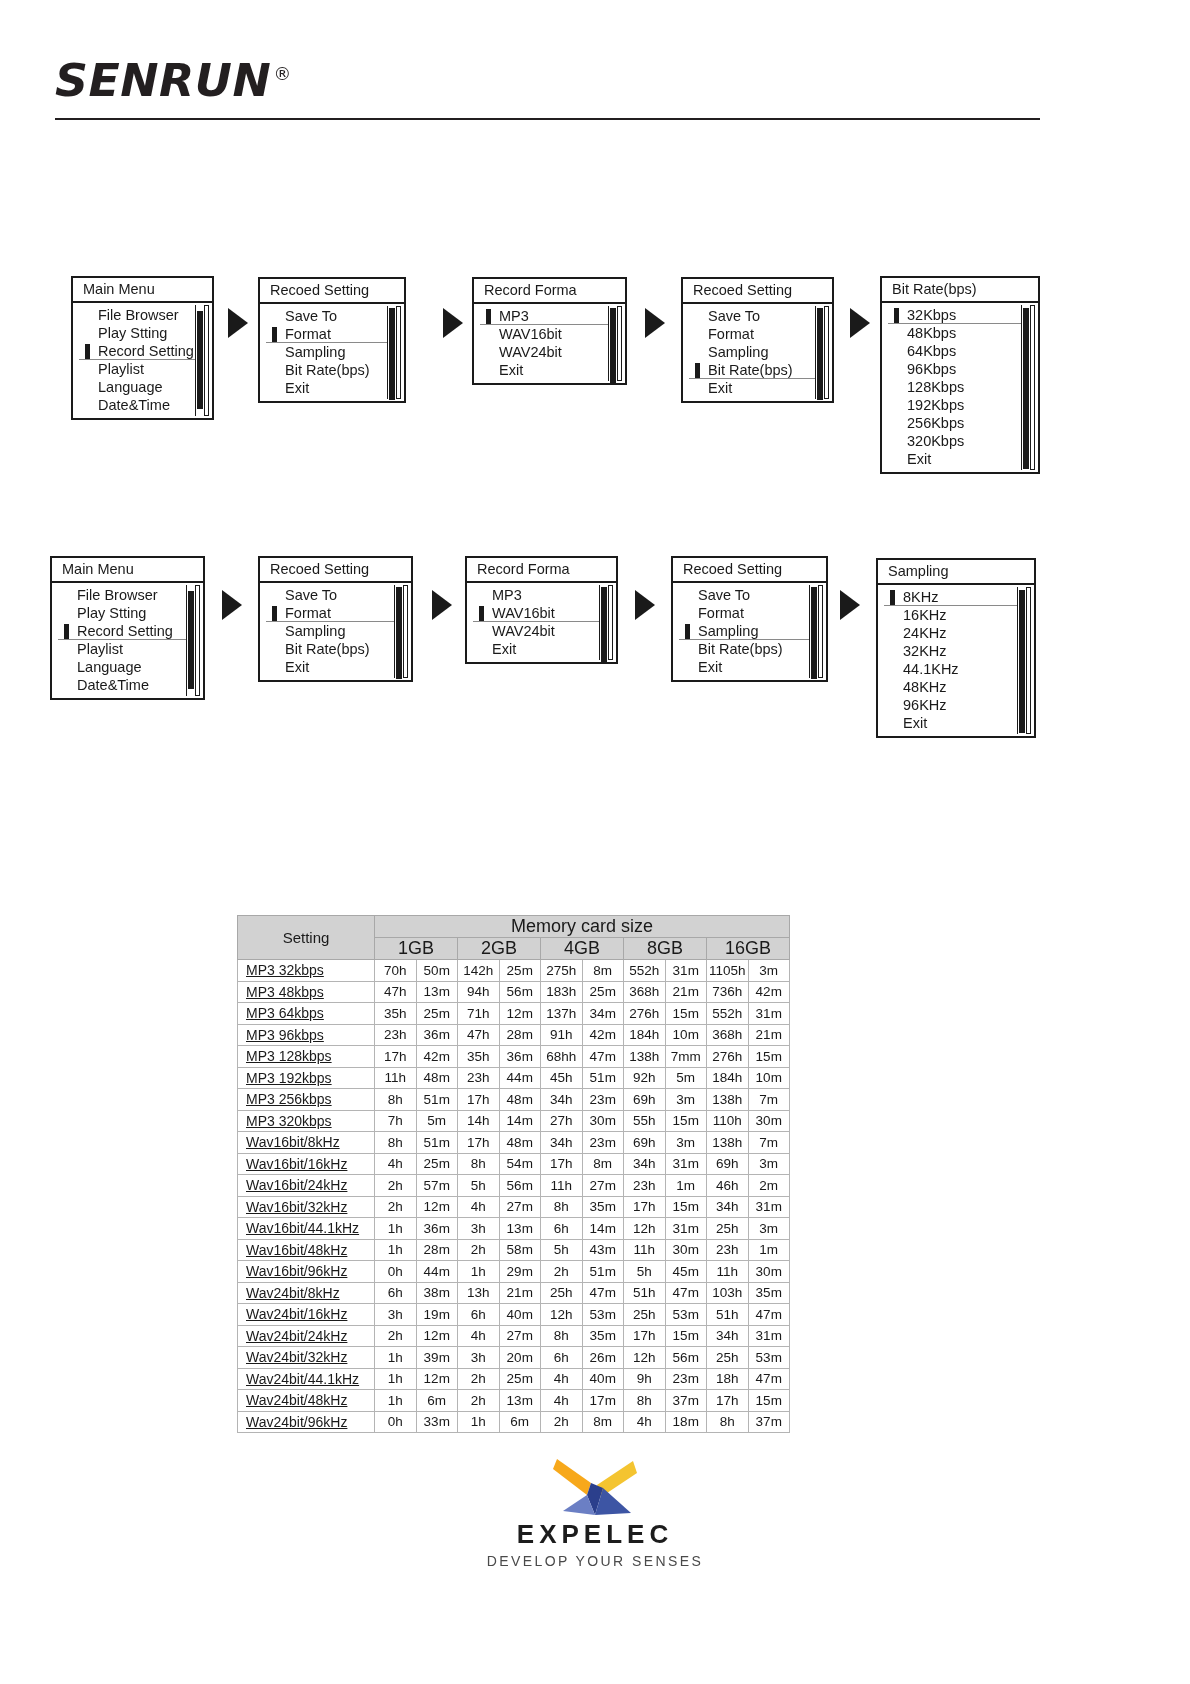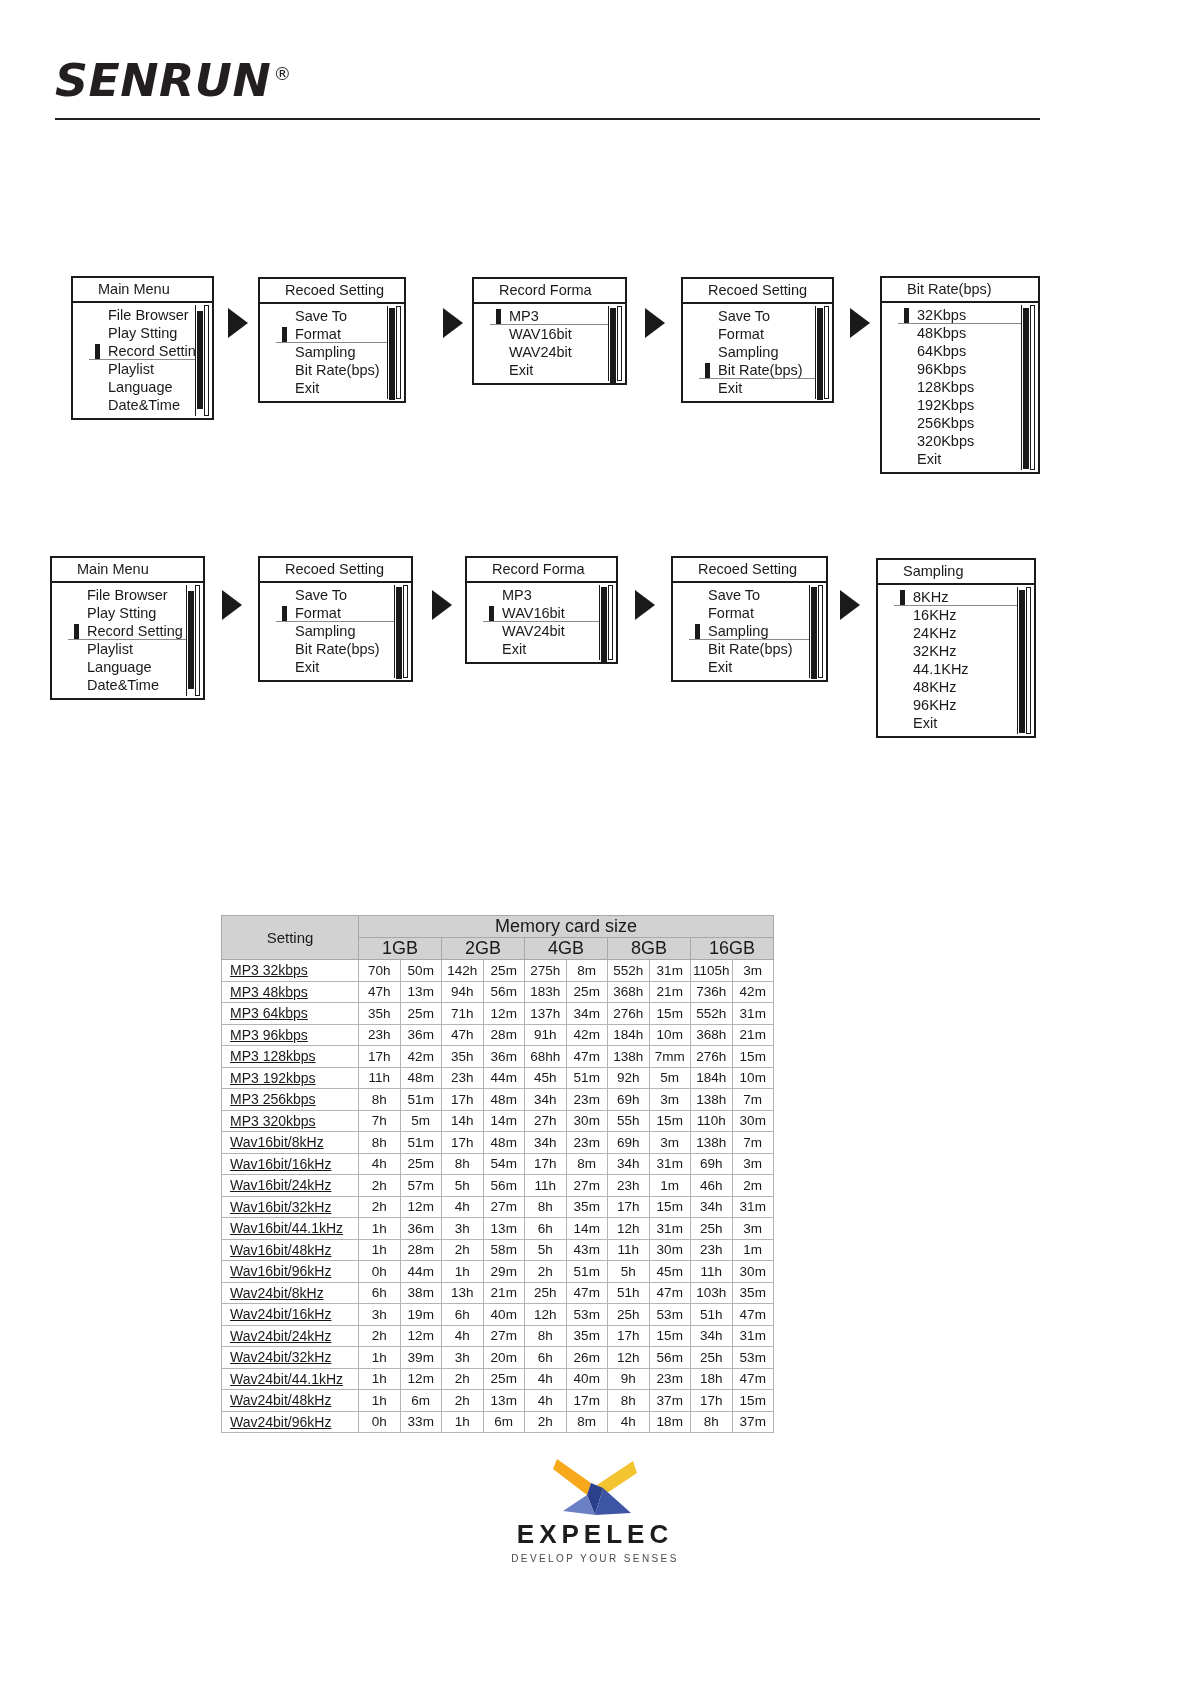--- a/index.html
+++ b/index.html
@@ -39,29 +39,29 @@
 
   .screen {
     position:absolute;
     background:#ffffff;
     border:2px solid #1a1a1a;
     font-family: "Liberation Sans", sans-serif;
   }
   .screen .title {
     height: 25px;
     line-height: 23px;
-    padding-left: 25px;
+    padding-left: 10px;
     font-size: 14.5px;
     color:#1a1a1a;
     border-bottom: 2px solid #1a1a1a;
     white-space: nowrap;
   }
   .screen .list {
     position:relative;
-    padding: 3px 0 4px 16px;
+    padding: 3px 0 4px 6px;
   }
   .screen .item {
     position:relative;
     height: 18px;
     line-height: 18px;
     font-size: 14.5px;
     padding-left: 19px;
     white-space: nowrap;
   }
   .screen .item.sel::before {
@@ -90,21 +90,21 @@
 
   .arrow {
     position:absolute;
     width:0; height:0;
     border-top: 15px solid transparent;
     border-bottom: 15px solid transparent;
     border-left: 20px solid #1a1a1a;
   }
 
   
-  .table-wrap { position:absolute; left:221px; top:915px; width:553px; }
+  .table-wrap { position:absolute; left:237px; top:915px; width:553px; }
   table.rec {
     border-collapse: collapse;
     width: 553px;
     font-size: 13.5px;
     font-family: "Liberation Sans", sans-serif;
     color:#1a1a1a;
   }
   table.rec th, table.rec td {
     border: 1px solid #a8a8a8;
     padding: 0;
@@ -132,21 +132,21 @@
   .footer { position:absolute; left:0; top:1455px; width:1190px; text-align:center; }
   .logo-mark { position:relative; width:96px; height:62px; margin:0 auto; }
   .logo-name {
     margin-top:2px;
     font-size:26px; font-weight:700; letter-spacing:5px;
     color:#1c1c1c;
     font-family:"Liberation Sans", sans-serif;
   }
   .logo-tag {
     margin-top:3px;
-    font-size:10px; letter-spacing:2.4px; color:#4a4a4a;
+    font-size:14px; letter-spacing:2.4px; color:#4a4a4a;
     font-family:"Liberation Sans", sans-serif;
   }
 </style>
 </head>
 <body>
 
 <div class="header">
   <div class="brand"><span>SENRUN</span><span class="reg">®</span></div>
   <div class="header-rule"></div>
 </div>

